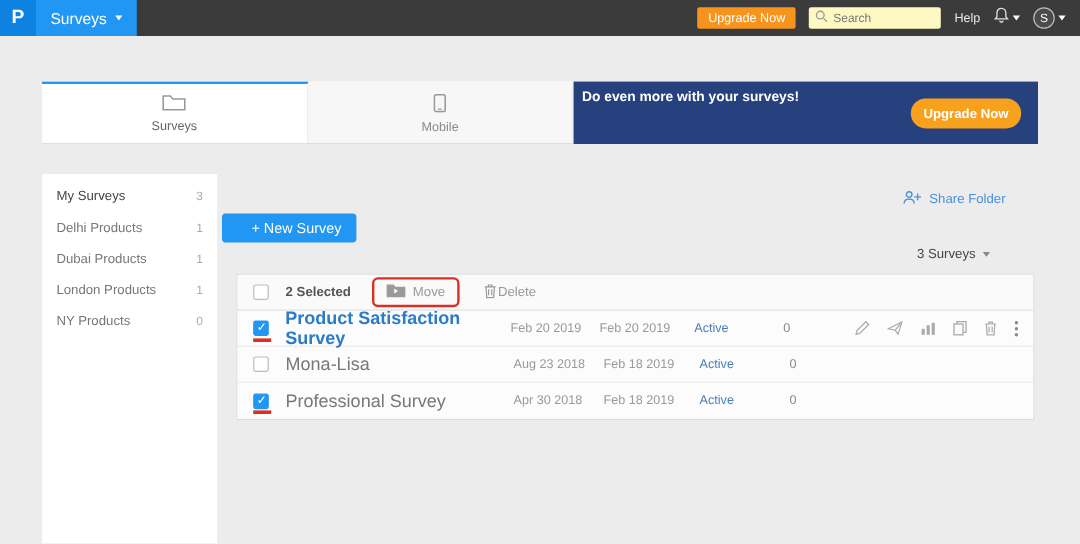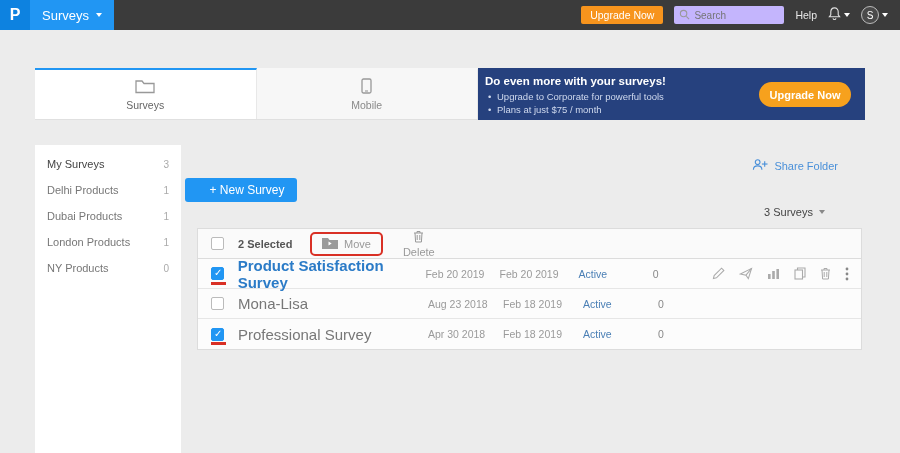--- a/index.html
+++ b/index.html
@@ -5,21 +5,21 @@
   * { margin:0; padding:0; box-sizing:border-box; }
   html,body { width:900px; height:453px; }
   body { font-family:"Liberation Sans",sans-serif; background:#ececec; position:relative; overflow:hidden; }
 
   
   .topbar { position:absolute; top:0; left:0; width:900px; height:30px; background:#3b3b3b; display:flex; align-items:center; z-index:5; }
   .logo-box { width:30px; height:30px; background:#0d82e0; color:#fff; font-weight:bold; font-size:16px; display:flex; align-items:center; justify-content:center; cursor:pointer; }
   .app-menu { height:30px; background:#2196f3; color:#fff; font-size:13px; display:flex; align-items:center; padding:0 12px; gap:7px; cursor:pointer; }
   .topbar-right { margin-left:auto; display:flex; align-items:center; gap:11px; padding-right:12px; }
   .upgrade-btn { background:#f7941d; color:#fff; font-size:10.5px; padding:3px 9px; border-radius:2px; border:none; cursor:pointer; font-family:inherit; }
-  .search-box { width:110px; height:18px; background:#c4b5fd; border-radius:2px; display:flex; align-items:center; padding:0 5px; gap:4px; }
+  .search-box { width:110px; height:18px; background:#fef9c3; border-radius:2px; display:flex; align-items:center; padding:0 5px; gap:4px; }
   .search-box input { border:none; outline:none; width:82px; font-size:10px; color:#555; background:transparent; font-family:inherit; }
   .help-link { color:#e8e8e8; font-size:10.5px; cursor:pointer; }
   .icon-group { display:flex; align-items:center; gap:3px; cursor:pointer; }
   .avatar { width:18px; height:18px; border-radius:50%; border:1px solid #bbb; background:#4a4a4a; color:#fff; font-size:10px; display:flex; align-items:center; justify-content:center; }
   .caret { width:0; height:0; border-left:3.5px solid transparent; border-right:3.5px solid transparent; border-top:4px solid #fff; display:inline-block; }
   .caret.gray { border-top-color:#888; }
 
   
   .tabs-card { position:absolute; left:35px; top:68px; width:443px; height:52px; display:flex; background:#fff; border-bottom:1px solid #e0e0e0; }
   .tab { flex:1; display:flex; flex-direction:column; align-items:center; justify-content:center; gap:3px; background:#f7f7f7; border-right:1px solid #e8e8e8; font-size:10.5px; color:#8a8a8a; cursor:pointer; border-top:2px solid transparent; }
@@ -50,21 +50,21 @@
   .row { height:30px; border-bottom:1px solid #e6e6e6; display:flex; align-items:center; background:#fcfcfc; }
   .row:last-child { border-bottom:none; }
   .cell-check { width:40px; padding-left:13px; position:relative; display:flex; align-items:center; height:100%; }
   .checkbox { width:13px; height:13px; border:1px solid #bbb; border-radius:2px; background:#fff; position:relative; cursor:pointer; }
   .checkbox.checked { background:#2196f3; border-color:#2196f3; }
   .checkbox.checked::after { content:"\2713"; color:#fff; font-size:10px; position:absolute; left:2px; top:-1px; }
   .red-underline { position:absolute; left:13px; top:23px; width:15px; height:3px; background:#d93025; }
   .sel-label { font-size:11px; font-weight:bold; color:#555; width:62px; }
   .red-box { border:2px solid #d93025; border-radius:5px; padding:3px 10px; margin-left:10px; display:flex; align-items:center; }
   .move-btn { display:flex; align-items:center; gap:6px; font-size:11px; color:#999; background:none; border:none; cursor:pointer; font-family:inherit; }
-  .delete-btn { display:flex; align-items:center; gap:1px; font-size:11px; color:#999; background:none; border:none; cursor:pointer; margin-left:20px; font-family:inherit;flex-direction:column; }
+  .delete-btn { display:flex; align-items:center; gap:1px; font-size:11px; color:#999; background:none; border:none; cursor:pointer; margin-left:20px; font-family:inherit; }
   .cell-name { width:190px; font-size:15px; color:#777; cursor:pointer; }
   .cell-name.primary { color:#2b7bc7; font-weight:bold; }
   .cell-date { width:75px; font-size:10.5px; color:#9a9a9a; }
   .cell-date2 { width:80px; font-size:10.5px; color:#9a9a9a; }
   .cell-status { width:75px; font-size:10.5px; color:#4a7fb5; }
   .cell-resp { width:60px; font-size:10.5px; color:#888; }
   .cell-actions { flex:1; display:flex; justify-content:flex-end; gap:14px; align-items:center; padding-right:12px; }
   .act-icon { display:flex; align-items:center; cursor:pointer; }
 </style>
 </head>
@@ -113,24 +113,20 @@
     <span><svg width="11" height="16" viewBox="0 0 11 16">
           <rect x="1" y="1" width="9" height="14" rx="1.5" fill="none" stroke="#999" stroke-width="1.3"></rect>
           <line x1="4" y1="13" x2="7" y2="13" stroke="#999" stroke-width="1.1"></line>
         </svg></span>
     <span>Mobile</span>
   </div>
 </div>
 
 <div class="promo">
   <div class="promo-title">Do even more with your surveys!</div>
-  <ul class="promo-list">
-    <li>Upgrade to Corporate for powerful tools</li>
-    <li>Plans at just $75 / month</li>
-  </ul>
   <button class="promo-cta">Upgrade Now</button>
 </div>
 
 <div class="sidebar">
   <div class="side-item active">
     <span>My Surveys</span>
     <span class="count">3</span>
   </div>
   <div class="side-item">
     <span>Delhi Products</span>

